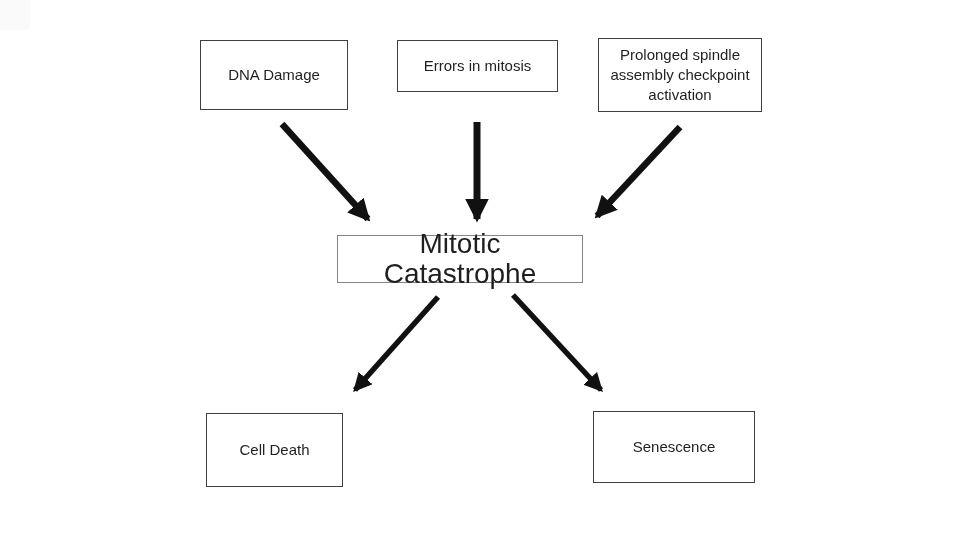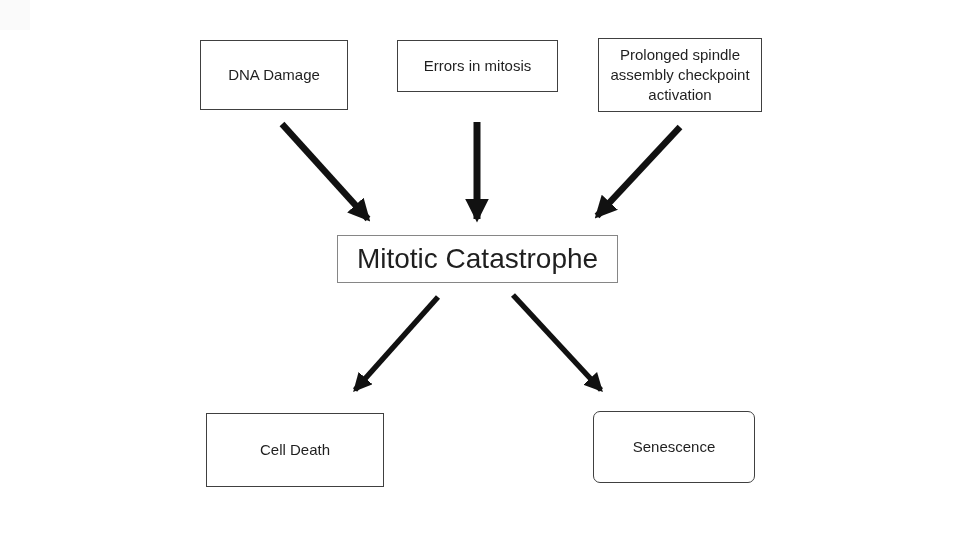--- a/index.html
+++ b/index.html
@@ -38,24 +38,24 @@
     align-items: center;
     justify-content: center;
     text-align: center;
     font-size: 15px;
     line-height: 20px;
     padding: 7px 4px;
   }
   #node-dna        { left: 200px; top: 40px;  width: 148px; height: 70px; }
   #node-errors     { left: 397px; top: 40px;  width: 161px; height: 52px; }
   #node-spindle    { left: 598px; top: 38px;  width: 164px; height: 74px; }
-  #node-center     { left: 337px; top: 235px; width: 281px; height: 48px;
+  #node-center     { left: 337px; top: 235px; width: 246px; height: 48px;
                      border: 1.5px solid #868686; font-size: 28px; line-height: 30px; }
-  #node-celldeath  { left: 206px; top: 413px; width: 178px; height: 74px; }
-  #node-senescence { left: 593px; top: 411px; width: 162px; height: 72px; border-radius: 7px; }
+  #node-celldeath  { left: 206px; top: 413px; width: 137px; height: 74px; }
+  #node-senescence { left: 593px; top: 411px; width: 162px; height: 72px; }
 </style>
 </head>
 <body>
 
 <div class="stage">
 
   <div class="corner-artifact"></div>
 
   <svg id="arrows-svg" class="arrows" viewBox="0 0 960 540" xmlns="http://www.w3.org/2000/svg">
     <defs>

